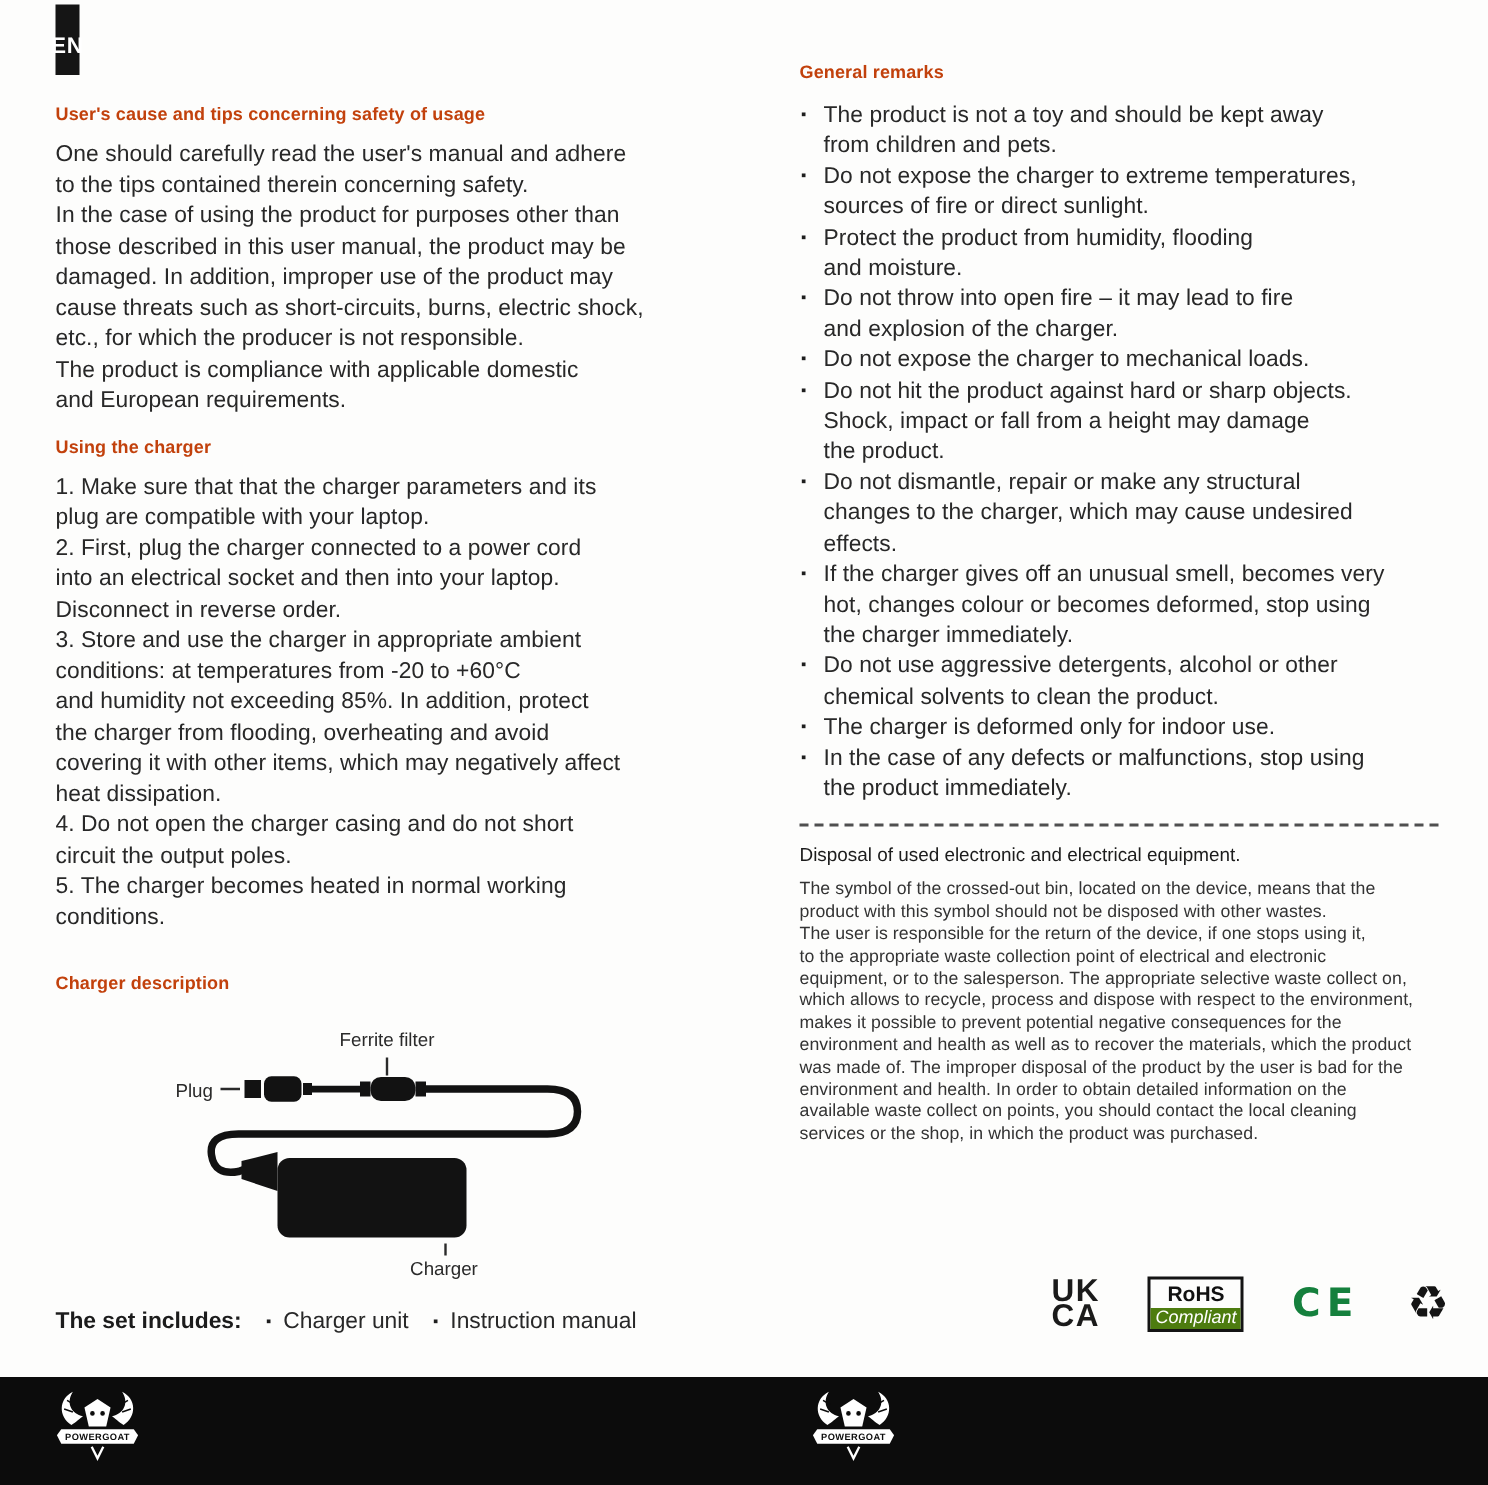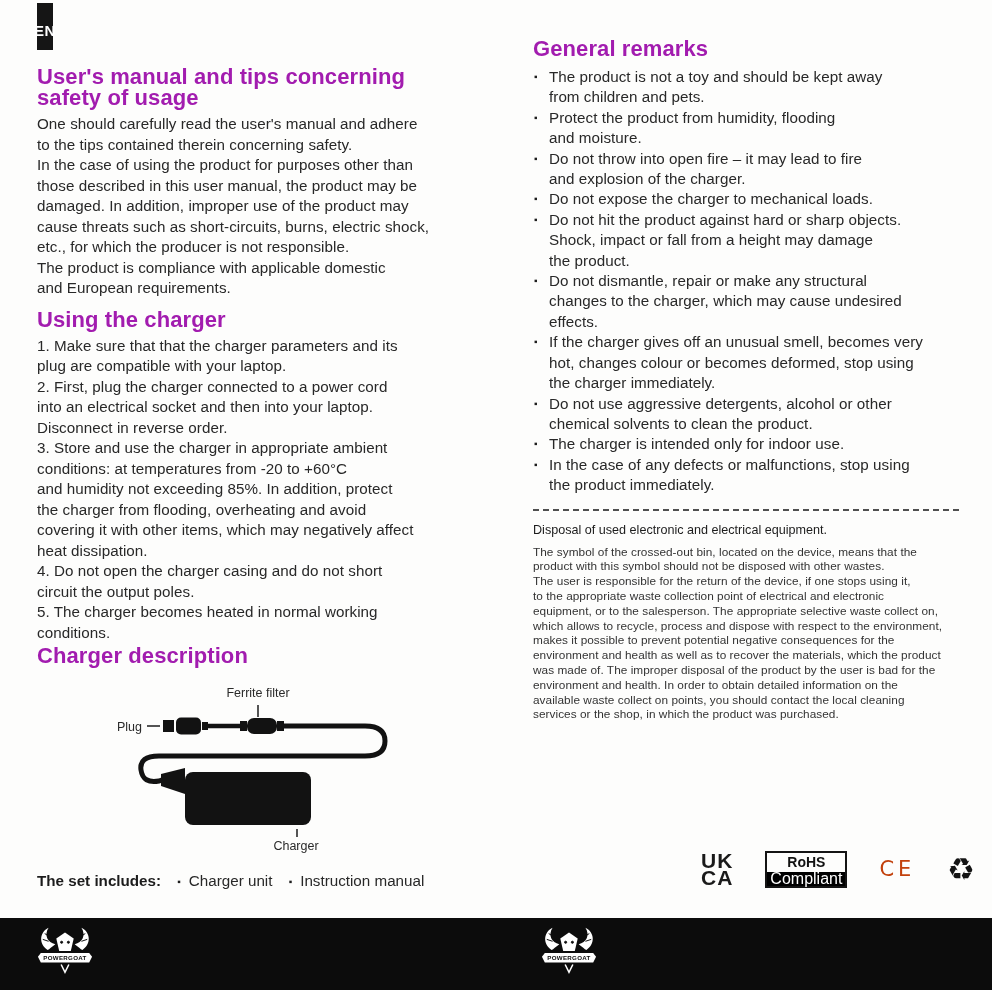--- a/index.html
+++ b/index.html
@@ -19,21 +19,21 @@
     background:#151515;color:#fff;
     font-weight:700;font-size:15px;letter-spacing:.5px;
     display:flex;align-items:center;justify-content:center;
     padding-top:8px;box-sizing:border-box;
   }
 
   
   .col-left{position:absolute;left:37px;top:66px;width:434px;}
   .col-right{position:absolute;left:533px;top:38px;width:426px;}
 
-  h2{font-size:22px;font-weight:700;color:#a21caf;margin:0;line-height:21px;letter-spacing:.1px;}
+  h2{font-size:12px;font-weight:700;color:#c2410c;margin:0;line-height:21px;letter-spacing:.1px;}
   .mt{margin-top:10px;}
   .body-text{
     font-size:15.2px;line-height:20.5px;color:#282828;
     white-space:pre-line;margin-top:6px;letter-spacing:.05px;
   }
 
   
   ul.remarks{list-style:none;margin:8px 0 0 0;padding:0;}
   ul.remarks li{
     position:relative;padding-left:16px;
@@ -66,22 +66,22 @@
   .diagram text{font-family:"Liberation Sans","DejaVu Sans",sans-serif;font-size:12.5px;fill:#2a2a2a;}
 
   
   .certs{
     position:absolute;left:701px;top:846px;height:46px;
     display:flex;align-items:center;gap:32px;
   }
   .ukca{font-weight:700;font-size:21px;line-height:17px;letter-spacing:1px;color:#1a1a1a;text-align:center;}
   .rohs{border:2.5px solid #141414;text-align:center;min-width:60px;}
   .rohs-top{font-weight:700;font-size:14px;line-height:19px;padding:0 5px;color:#111;}
-  .rohs-bottom{background:#000000;color:#fff;font-size:16px;line-height:13px;padding:0 3px 1px 3px;}
-  .ce{font-size:21px;font-weight:400;letter-spacing:4px;color:#c2410c;font-family:"DejaVu Sans",sans-serif;}
+  .rohs-bottom{background:#4d7c0f;color:#fff;font-size:12px;line-height:13px;padding:0 3px 1px 3px;font-style:italic;}
+  .ce{font-size:26px;font-weight:700;letter-spacing:4px;color:#15803d;font-family:"DejaVu Sans",sans-serif;}
   .recycle{font-size:31px;color:#141414;line-height:1;font-family:"DejaVu Sans",sans-serif;}
 
   
   .footer-bar{
     position:absolute;left:0;top:918px;width:992px;height:72px;
     background:#0c0c0c;
   }
   .goat-logo{position:absolute;top:7px;}
   .goat-1{left:36px;}
   .goat-2{left:540px;}
@@ -91,21 +91,21 @@
   }
 </style>
 </head>
 <body>
 
 <div class="page">
 
   <div class="lang-badge">EN</div>
 
   <div class="col-left">
-    <h2>User's manual and tips concerning safety of usage</h2>
+    <h2>User's cause and tips concerning safety of usage</h2>
     <div class="body-text">One should carefully read the user's manual and adhere
 to the tips contained therein concerning safety.
 In the case of using the product for purposes other than
 those described in this user manual, the product may be
 damaged. In addition, improper use of the product may
 cause threats such as short-circuits, burns, electric shock,
 etc., for which the producer is not responsible.
 The product is compliance with applicable domestic
 and European requirements.</div>
 
@@ -119,21 +119,21 @@
 conditions: at temperatures from -20 to +60°C
 and humidity not exceeding 85%. In addition, protect
 the charger from flooding, overheating and avoid
 covering it with other items, which may negatively affect
 heat dissipation.
 4. Do not open the charger casing and do not short
 circuit the output poles.
 5. The charger becomes heated in normal working
 conditions.</div>
 
-    <h2 class="mt" style="margin-top:2px;">Charger description</h2>
+    <h2 class="mt" style="margin-top:23px;">Charger description</h2>
 
     <svg class="diagram" width="434" height="190" viewBox="0 0 434 190">
 
       <text x="221" y="23" text-anchor="middle">Ferrite filter</text>
       <line x1="221" y1="31" x2="221" y2="43" stroke="#2a2a2a" stroke-width="1.6"></line>
 
       <text x="105" y="57" text-anchor="end">Plug</text>
       <line x1="110" y1="52" x2="123" y2="52" stroke="#2a2a2a" stroke-width="1.6"></line>
 
       <g fill="#121212">
@@ -164,37 +164,39 @@
       <span class="inc-item">Charger unit</span>
       <span class="inc-item">Instruction manual</span>
     </div>
   </div>
 
   <div class="col-right">
     <h2>General remarks</h2>
     <ul class="remarks">
       <li>The product is not a toy and should be kept away
 from children and pets.</li>
+      <li>Do not expose the charger to extreme temperatures,
+sources of fire or direct sunlight.</li>
       <li>Protect the product from humidity, flooding
 and moisture.</li>
       <li>Do not throw into open fire – it may lead to fire
 and explosion of the charger.</li>
       <li>Do not expose the charger to mechanical loads.</li>
       <li>Do not hit the product against hard or sharp objects.
 Shock, impact or fall from a height may damage
 the product.</li>
       <li>Do not dismantle, repair or make any structural
 changes to the charger, which may cause undesired
 effects.</li>
       <li>If the charger gives off an unusual smell, becomes very
 hot, changes colour or becomes deformed, stop using
 the charger immediately.</li>
       <li>Do not use aggressive detergents, alcohol or other
 chemical solvents to clean the product.</li>
-      <li>The charger is intended only for indoor use.</li>
+      <li>The charger is deformed only for indoor use.</li>
       <li>In the case of any defects or malfunctions, stop using
 the product immediately.</li>
     </ul>
 
     <hr class="dashed-sep">
 
     <h3 class="small-head">Disposal of used electronic and electrical equipment.</h3>
     <div class="small-text">The symbol of the crossed-out bin, located on the device, means that the
 product with this symbol should not be disposed with other wastes.
 The user is responsible for the return of the device, if one stops using it,

